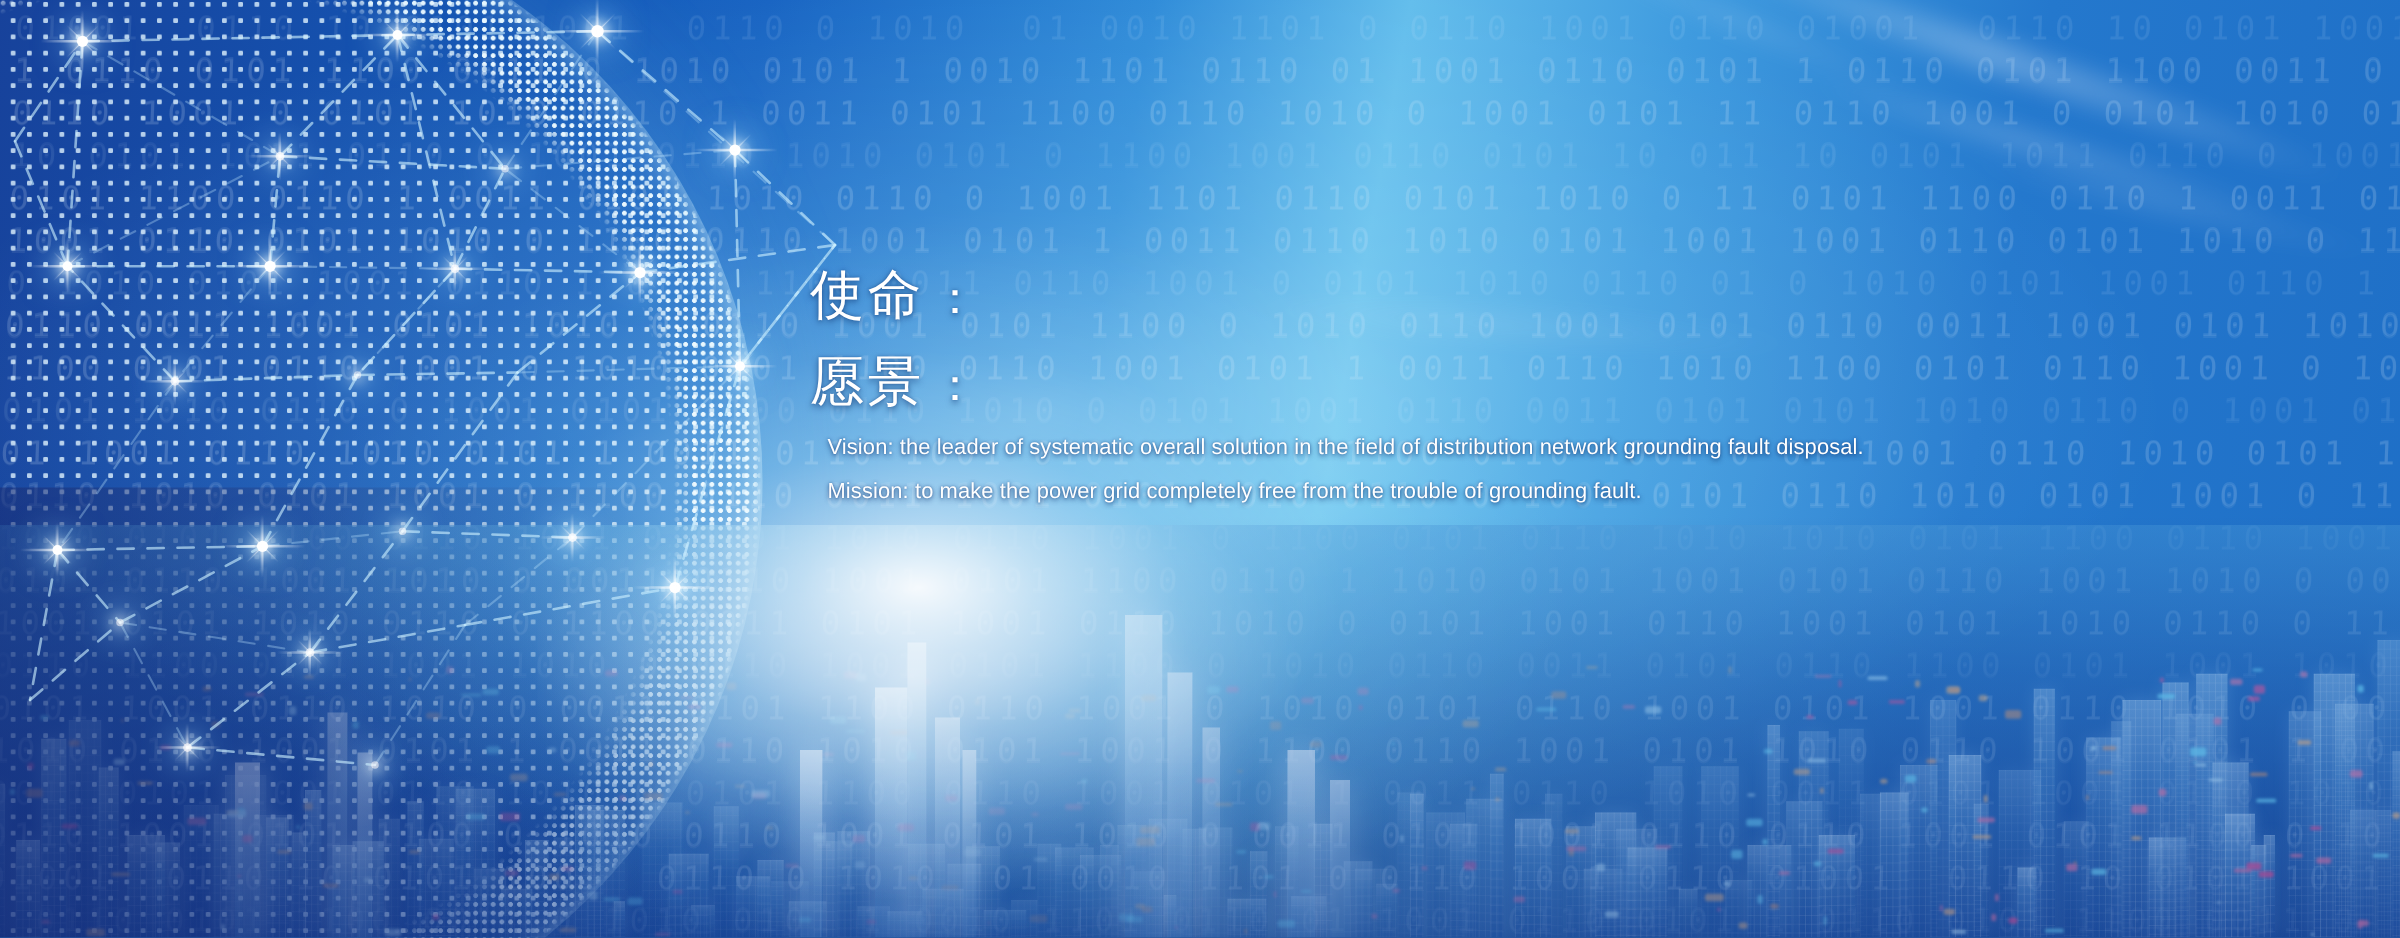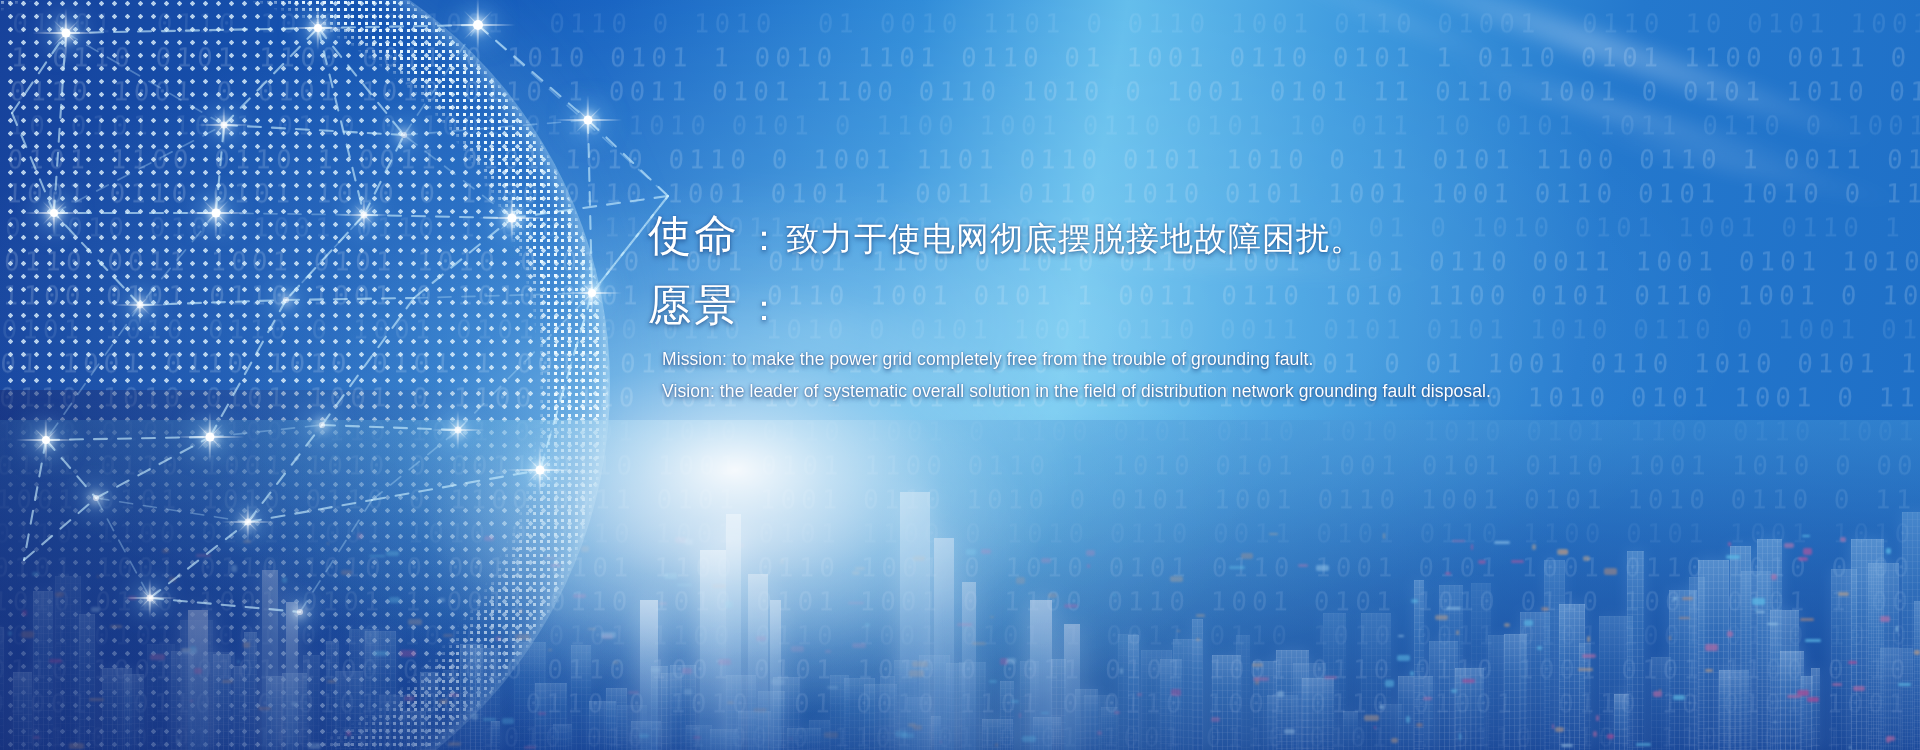--- a/index.html
+++ b/index.html
@@ -798,25 +798,24 @@
       <div class="node" style="left: 300px; top: 612px; width: 2px; height: 2px;">
         <div class="core" style="width: 6px; height: 6px; opacity: 0.7;"></div>
       </div>
     </div>
 
   <div class="copy">
 
     <div class="cn-line">
       <span class="cn-label">使命</span>
       <span class="cn-colon">：</span>
-      <span class="cn-body">致力于使电网彻底摆脱接地故障困扰。</span>
     </div>
 
     <div class="cn-line">
       <span class="cn-label">愿景</span>
       <span class="cn-colon">：</span>
     </div>
 
+    <div class="en-line en-pad second">Vision: the leader of systematic overall solution in the field of distribution network grounding fault disposal.</div>
     <div class="en-line en-pad">Mission: to make the power grid completely free from the trouble of grounding fault.</div>
-    <div class="en-line en-pad second">Vision: the leader of systematic overall solution in the field of distribution network grounding fault disposal.</div>
 
   </div>
 </div>
 
 </body></html>

